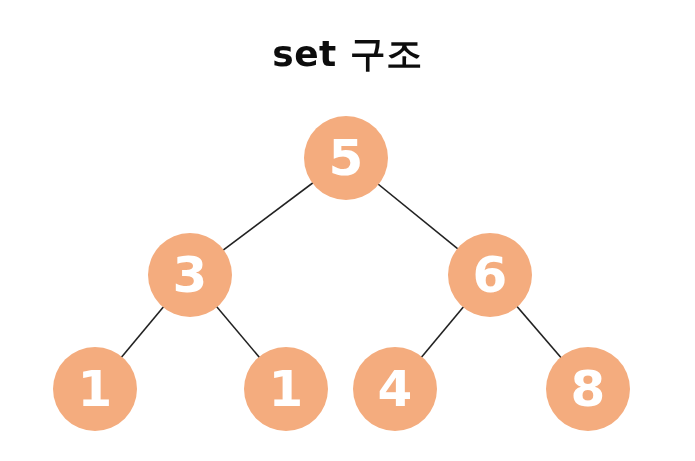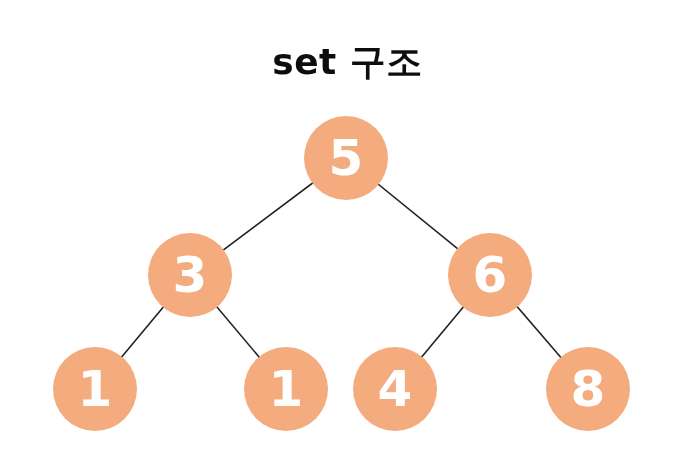--- a/index.html
+++ b/index.html
@@ -24,21 +24,20 @@
   .title {
     position: absolute;
     top: 30px;
     left: 0;
     width: 695px;
     text-align: center;
     font-size: 36px;
     font-weight: bold;
     letter-spacing: 0.5px;
     color: var(--title-text);
-    margin-top: 8px;
   }
   .edges {
     position: absolute;
     top: 0;
     left: 0;
   }
   .edges line {
     stroke: var(--edge);
     stroke-width: 1.6;
   }

